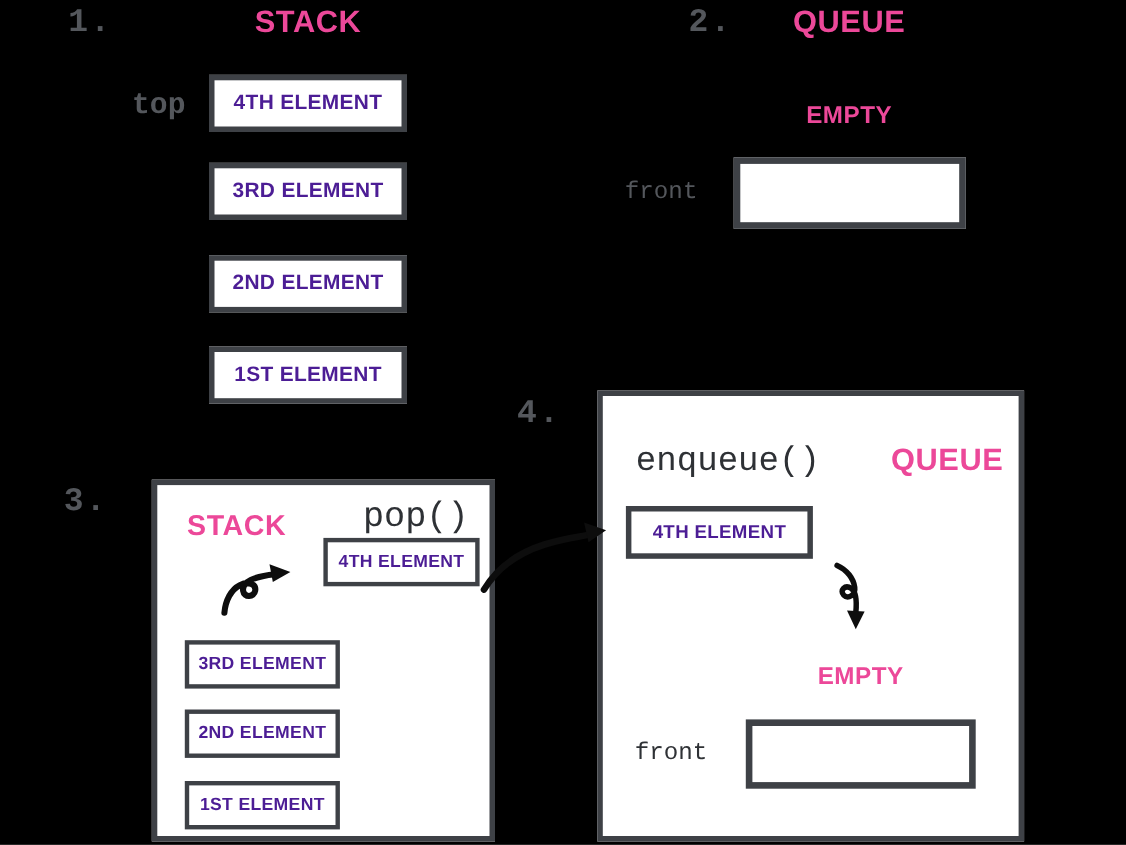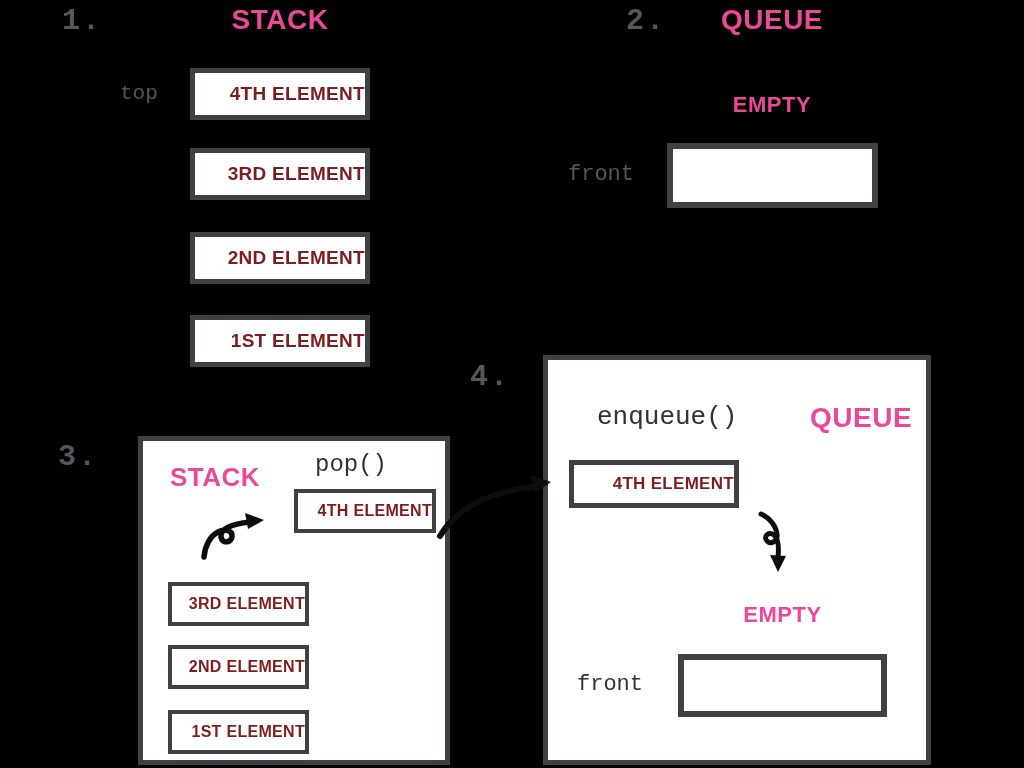--- a/index.html
+++ b/index.html
@@ -21,32 +21,32 @@
     font-weight: 700;
     letter-spacing: 2px;
   }
   .heading {
     color: #ec4899;
     font-weight: 700;
     letter-spacing: 0.5px;
     white-space: nowrap;
   }
   .pointer-label {
-    font-size: 21px;
-    font-weight: 400;
+    font-size: 27px;
+    font-weight: 700;
     white-space: nowrap;
   }
   .ebox {
     box-sizing: border-box;
     background: #ffffff;
     border: 5px solid #3e4146;
     display: flex;
     align-items: center;
-    justify-content: flex-end;
-    color: #7f1d1d;
+    justify-content: center;
+    color: #4c1d95;
     font-weight: 700;
     letter-spacing: 0.3px;
     white-space: nowrap;
   }
   .card {
     box-sizing: border-box;
     background: #ffffff;
     border: 5px solid #3e4146;
   }
   .op-label {
@@ -91,21 +91,21 @@
     <div class="abs mono panel-number" style="left:114px;top:4px;">2.</div>
     <div class="abs heading center-text" style="left:155px;top:4px;width:210px;font-size:28px;">QUEUE</div>
     <div class="abs heading center-text" style="left:155px;top:92px;width:210px;font-size:22px;">EMPTY</div>
     <div class="abs mono pointer-label" style="left:56px;top:162px;font-weight:400;font-size:22px;">front</div>
     <div class="abs ebox" style="left:155px;top:143px;width:211px;height:65px;border-width:6px;"></div>
   </div>
 
   <div class="abs mono panel-number" style="left:58px;top:440px;">3.</div>
   <div class="abs card" style="left:138px;top:436px;width:312px;height:329px;">
     <div class="abs heading" style="left:27px;top:21px;font-size:26px;">STACK</div>
-    <div class="abs mono op-label" style="left:172px;top:10px;font-size:24px;">pop()</div>
+    <div class="abs mono op-label" style="left:187px;top:10px;font-size:32px;">pop()</div>
 
     <div class="abs ebox" style="left:151px;top:48px;width:142px;height:44px;border-width:4px;font-size:16px;">
       <span>4TH ELEMENT</span>
     </div>
 
     <svg class="abs arrow" style="left:53px;top:64px;" width="80" height="62" viewBox="0 0 80 62">
       <path class="stroke-ink" stroke-width="5.5" d="M 8 52 C 9 41 14 31 22 27 C 30 23 37 26 36 32 C 35 38 26 39 25 32 C 24 24 35 19 54 17"></path>
       <path class="fill-ink" d="M 68 15 L 49 8 L 52 24 Z"></path>
     </svg>
 
@@ -115,21 +115,21 @@
     <div class="abs ebox" style="left:25px;top:204px;width:141px;height:44px;border-width:4px;font-size:16px;">
       <span>2ND ELEMENT</span>
     </div>
     <div class="abs ebox" style="left:25px;top:269px;width:141px;height:44px;border-width:4px;font-size:16px;">
       <span>1ST ELEMENT</span>
     </div>
   </div>
 
   <div class="abs mono panel-number" style="left:470px;top:360px;">4.</div>
   <div class="abs card" style="left:543px;top:355px;width:388px;height:410px;">
-    <div class="abs mono op-label" style="left:30px;top:42px;font-size:26px;margin-left:19px;">enqueue()</div>
+    <div class="abs mono op-label" style="left:30px;top:42px;font-size:31px;">enqueue()</div>
     <div class="abs heading" style="left:262px;top:42px;font-size:28px;">QUEUE</div>
 
     <div class="abs ebox" style="left:21px;top:100px;width:170px;height:48px;font-size:17px;">
       <span>4TH ELEMENT</span>
     </div>
 
     <svg class="abs arrow" style="left:203px;top:148px;" width="52" height="74" viewBox="0 0 52 74">
       <path class="stroke-ink" stroke-width="5" d="M 10 6 C 19 10 25 18 26 26 C 27 33 20 37 16 33 C 12 29 17 23 23 27 C 27 30 28 39 27 49"></path>
       <path class="fill-ink" d="M 27 64 L 19 47 L 35 48 Z"></path>
     </svg>

